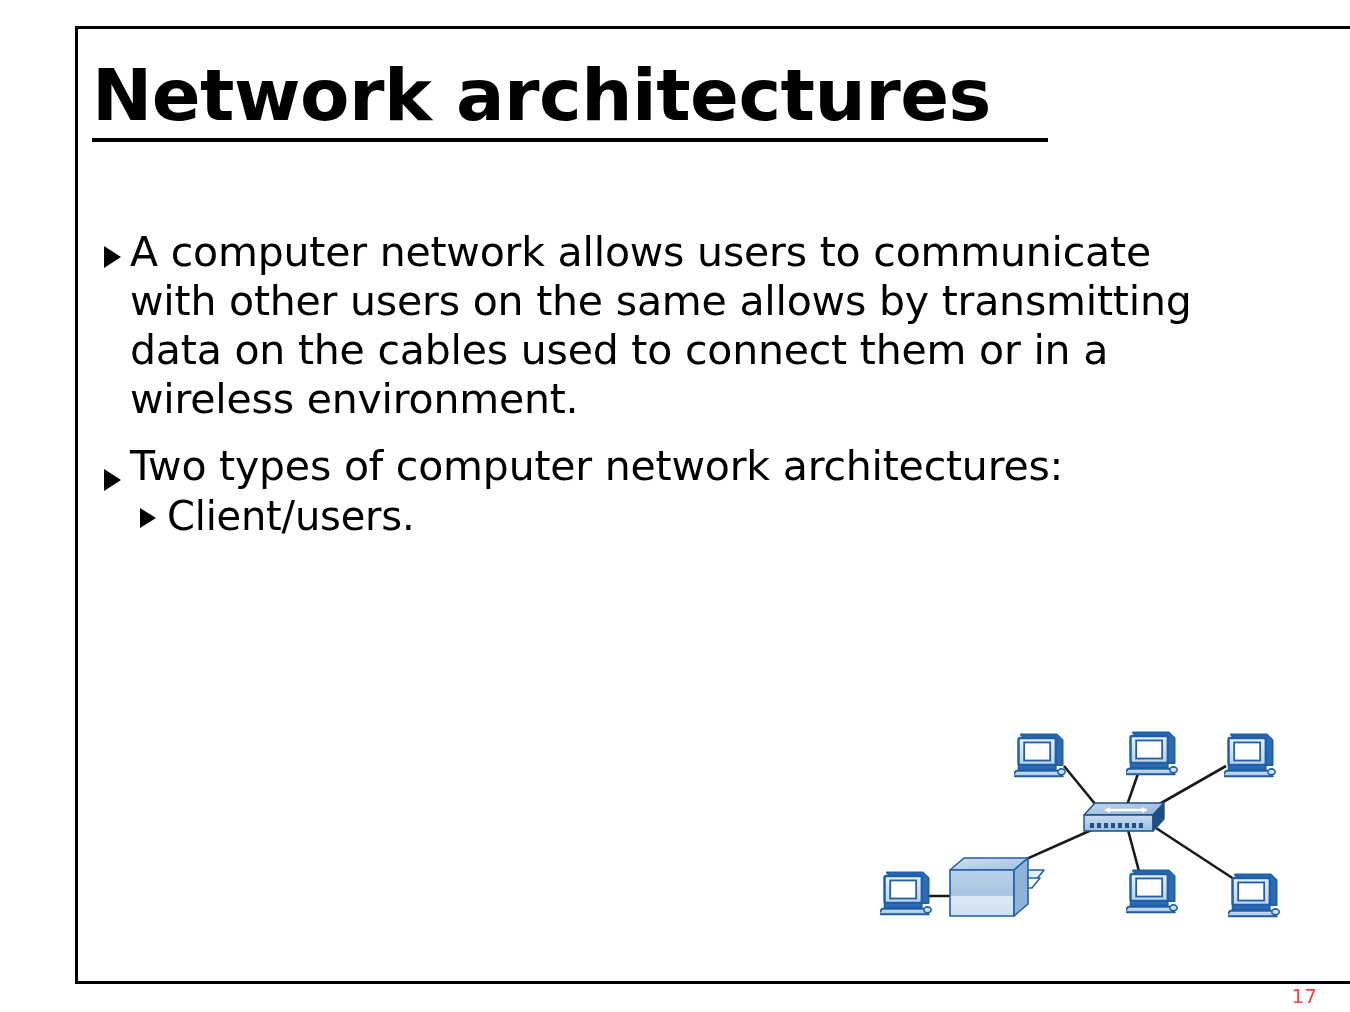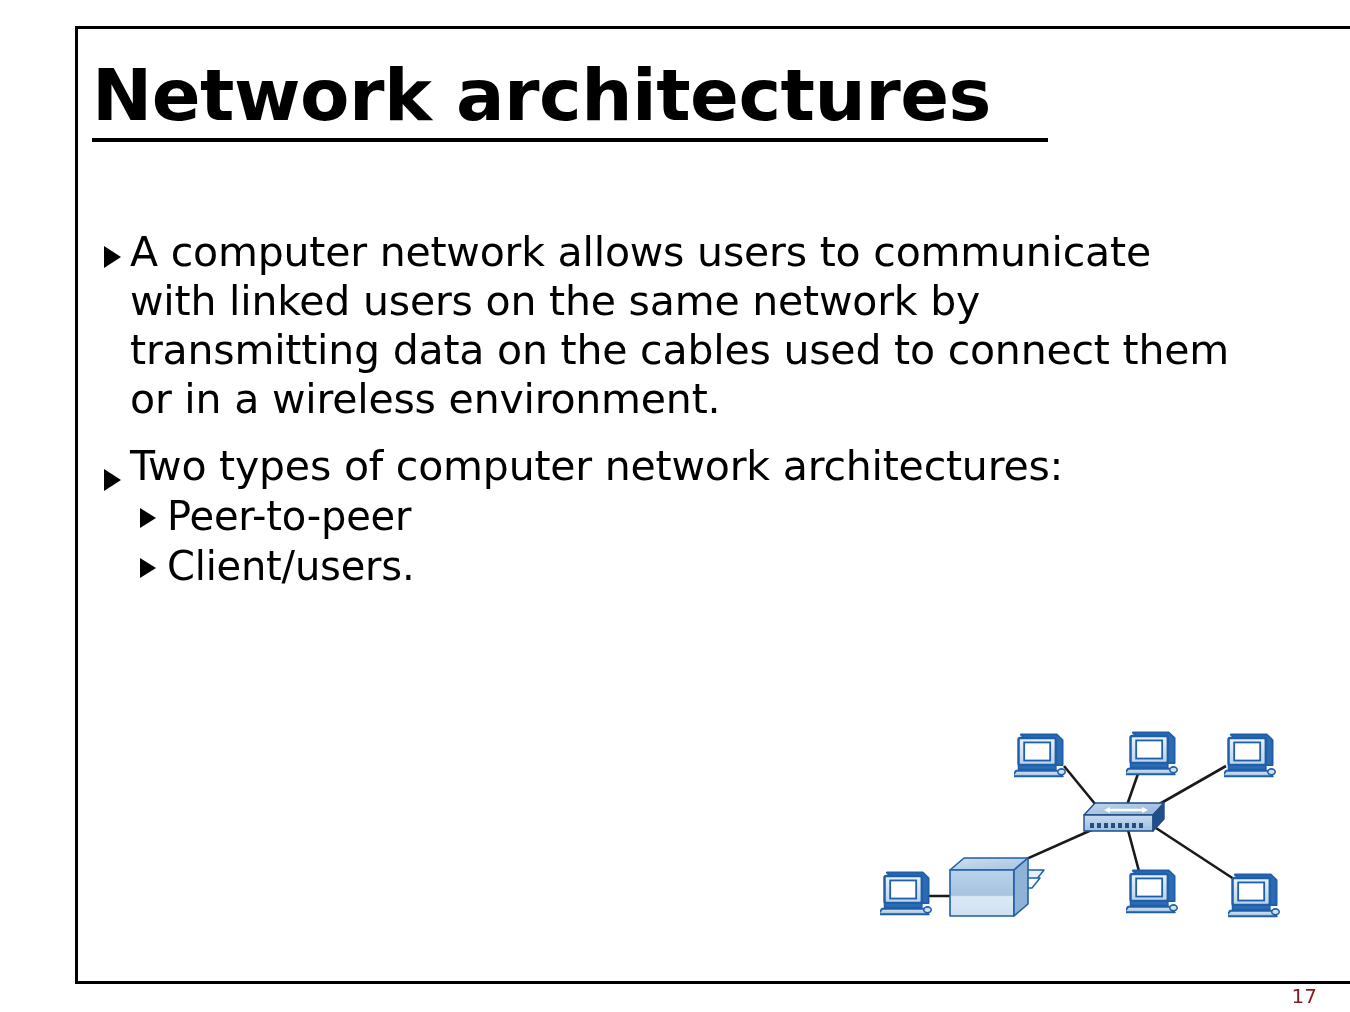--- a/index.html
+++ b/index.html
@@ -109,21 +109,21 @@
   .b2 { max-width: 1100px; }
   .b3 { max-width: 1100px; white-space: nowrap; }
 
   
   #page-number {
     position: absolute;
     right: 22px;
     bottom: 4px;
     font-family: "DejaVu Sans", sans-serif;
     font-size: 20px;
-    color: #7f1d1d;
+    color: #ef4444;
   }
 
   
   #network-diagram {
     position: absolute;
     left: 820px;
     top: 718px;
     width: 420px;
     height: 220px;
   }
@@ -138,33 +138,29 @@
 
   <div id="title-block">
     <div id="title-text">Network architectures</div>
     <div id="title-rule"></div>
   </div>
 
   <div id="body">
 
     <div class="bullet-row">
       <span class="tri"></span>
-      <span class="btext b1">A computer network allows users to communicate with linked users on the same network by transmitting data on the cables used to connect them or in a wireless environment.</span>
+      <span class="btext b1">A computer network allows users to communicate with other users on the same allows by transmitting data on the cables used to connect them or in a wireless environment.</span>
     </div>
 
 
     <div class="bullet-row tight">
       <span class="tri"></span>
       <span class="btext b3">Two types of computer network architectures:</span>
     </div>
 
-    <div class="bullet-row sub">
-      <span class="tri small"></span>
-      <span class="btext sub-text">Peer-to-peer</span>
-    </div>
 
     <div class="bullet-row sub">
       <span class="tri small"></span>
       <span class="btext sub-text">Client/users.</span>
     </div>
 
   </div>
 
   <div id="network-diagram">
     <svg width="420" height="220" viewBox="0 0 420 220" xmlns="http://www.w3.org/2000/svg">

